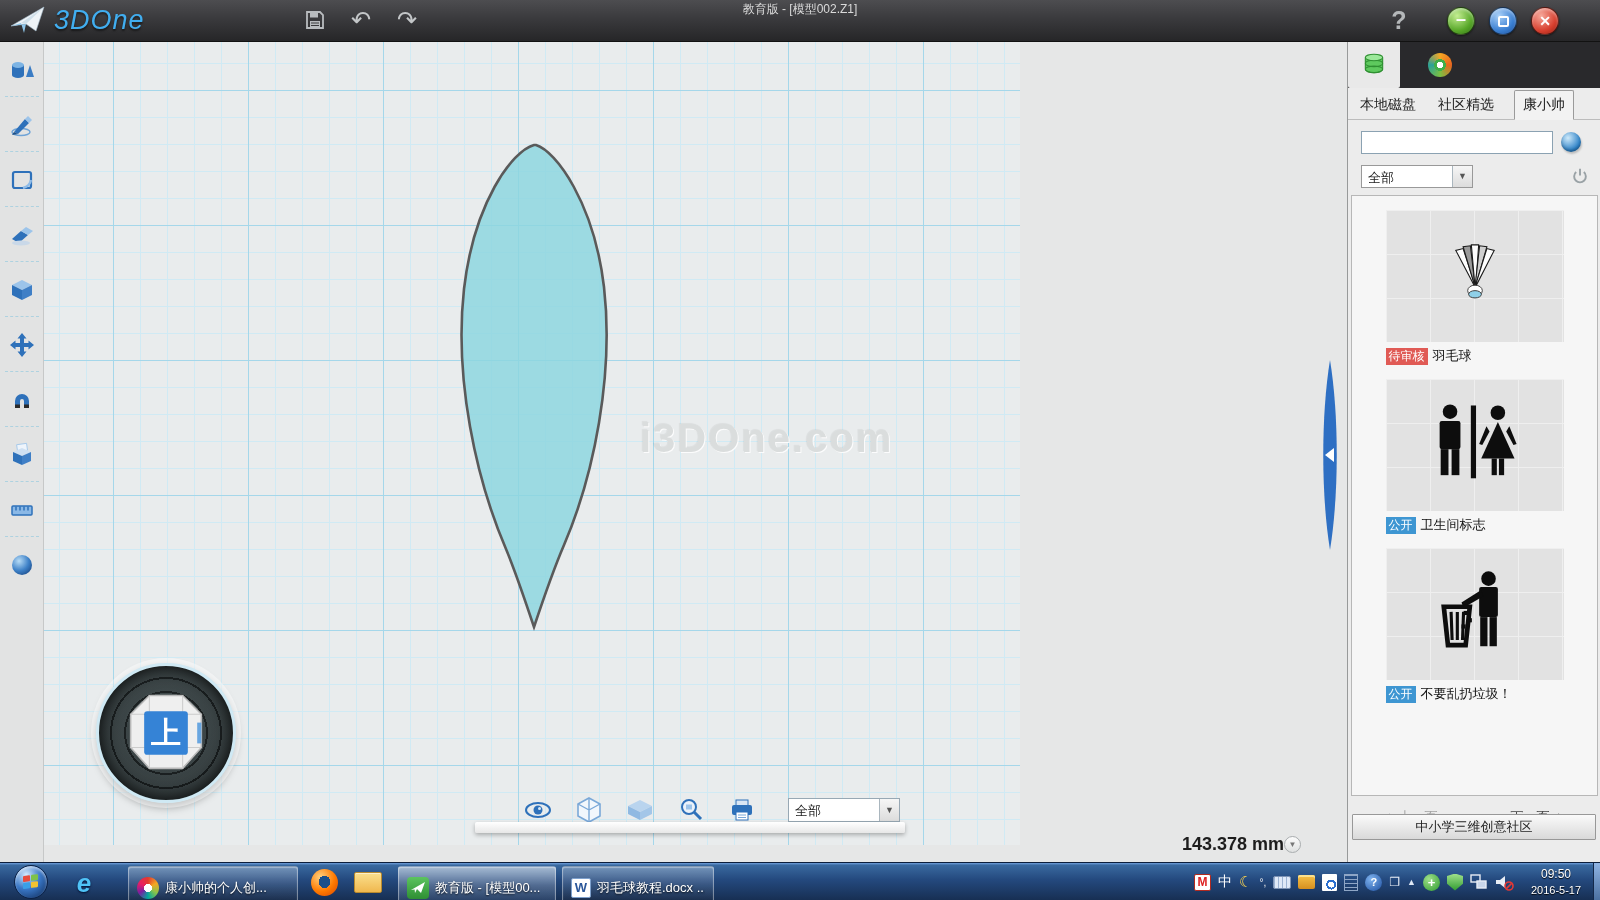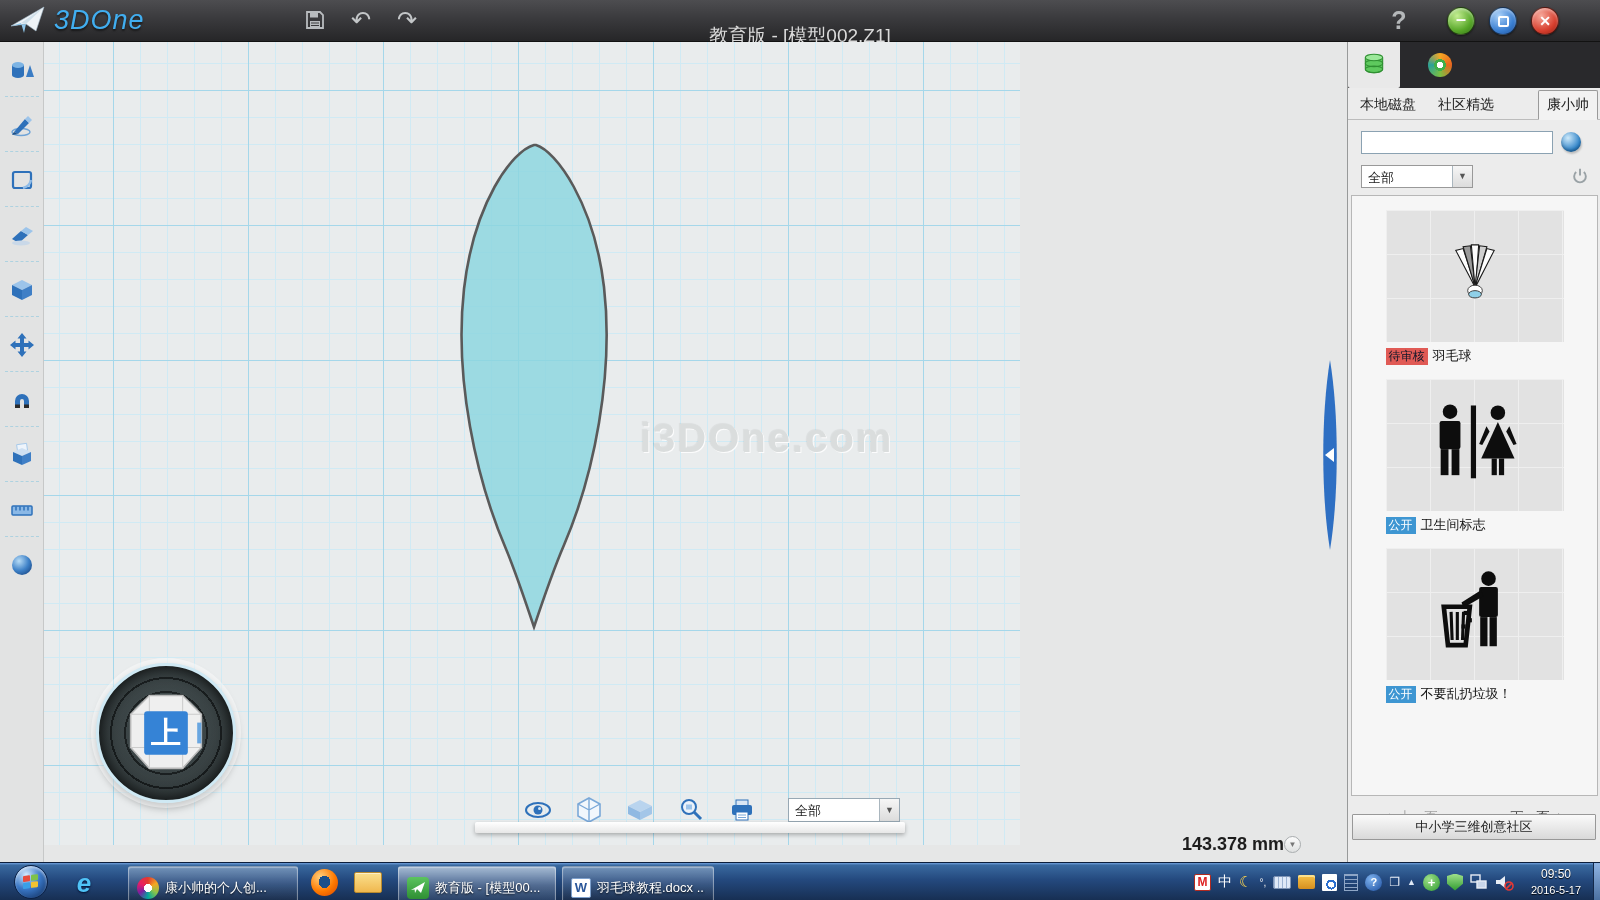--- a/index.html
+++ b/index.html
@@ -10,22 +10,22 @@
   
   .titlebar { position:absolute; left:0; top:0; width:1600px; height:42px;
     background:linear-gradient(180deg,#4d4d50 0%,#3a3a3d 45%,#262628 100%);
     border-bottom:1px solid #121212; }
   .brand { position:absolute; left:10px; top:4px; display:flex; align-items:center; gap:8px; }
   .brand-text { font-size:27px; font-weight:normal; font-style:italic; color:#41aef0;
     text-shadow:0 2px 2px rgba(0,0,0,.5); letter-spacing:1px; }
   .tb-tools { position:absolute; left:300px; top:5px; display:flex; gap:16px; align-items:center; }
   .tb-btn { width:30px; height:30px; display:grid; place-items:center; color:#c3c6c8; font-size:24px; cursor:pointer; }
   .tb-undo::after { content:"↶"; } .tb-redo::after { content:"↷"; }
-  .win-title { position:absolute; left:50%; top:23px; transform:translateX(-50%);
-    color:#dadada; font-size:19px; white-space:nowrap; }
+  .win-title { position:absolute; left:50%; top:1px; transform:translateX(-50%);
+    color:#dadada; font-size:12px; white-space:nowrap; }
   .tb-help { position:absolute; right:188px; top:5px; width:26px; height:30px; display:grid; place-items:center;
     color:#b4b7b9; font-size:25px; font-weight:bold; cursor:pointer; }
   .win-ctrl { position:absolute; top:7px; width:28px; height:28px; border-radius:50%;
     border:1px solid rgba(0,0,0,.55); display:grid; place-items:center; color:#fff; font-weight:bold; cursor:pointer;
     box-shadow:inset 0 2px 3px rgba(255,255,255,.45), 0 1px 2px rgba(0,0,0,.5); }
   .wc-min { right:125px; background:radial-gradient(circle at 35% 30%, #c4ee92, #58a829 60%, #2e6e12); }
   .wc-min::after { content:"–"; font-size:18px; margin-top:-3px; }
   .wc-max { right:83px; background:radial-gradient(circle at 35% 30%, #a9d0f8, #3a7fd2 60%, #1c4c94); }
   .wc-max-glyph { width:11px; height:11px; border:2px solid #fff; border-radius:2px; }
   .wc-close { right:41px; background:radial-gradient(circle at 35% 30%, #f6a79a, #d8402f 60%, #8e1a0e); }
@@ -81,39 +81,39 @@
   .right-panel { position:absolute; left:1347px; top:42px; width:253px; height:820px;
     background:#ececec; border-left:1px solid #989a9a; }
   .rp-icontabs { position:absolute; left:0; top:0; width:253px; height:46px; background:#29292c; }
   .rp-icontab { position:absolute; top:0; width:52px; height:46px; display:grid; place-items:center; cursor:pointer; }
   .rp-icontab.active { left:0; background:#e9e9e9; border-radius:0 0 2px 2px; }
   .rp-icontab.idle { left:66px; }
   .rp-texttabs { position:absolute; left:0; top:46px; width:253px; height:32px; display:flex; align-items:flex-end;
     padding-left:10px; gap:18px; border-bottom:1px solid #bcbcbc; }
   .rp-tab { font-size:14px; color:#1c1c1c; padding:5px 2px; cursor:pointer; white-space:nowrap; }
   .rp-tab.active { border:1px solid #9a9a9a; border-bottom:1px solid #f2f2f2; background:#f2f2f2;
-    padding:5px 8px; margin-bottom:-1px; border-radius:2px 2px 0 0;margin-left:24px; }
+    padding:5px 8px; margin-bottom:-1px; border-radius:2px 2px 0 0; }
   .rp-search-row { position:absolute; left:13px; top:88px; width:228px; height:24px; display:flex; align-items:center; gap:8px; }
   .rp-search { width:192px; height:23px; border:1px solid #8ba2b2; background:#fff; font-size:13px; padding:0 4px; }
   .globe { width:20px; height:20px; border-radius:50%; cursor:pointer;
     background:radial-gradient(circle at 35% 30%, #cde9fa, #2f83c8 65%, #175a96);
     box-shadow:inset 0 -2px 3px rgba(0,0,0,.25), 1px 2px 2px rgba(0,0,0,.2); }
   .rp-filter-row { position:absolute; left:13px; top:122px; width:228px; height:24px; display:flex; align-items:center; }
   .rp-select { display:flex; width:112px; height:23px; border:1px solid #999; background:#fff; cursor:pointer; }
   .rp-power { margin-left:auto; cursor:pointer; width:18px; height:18px; }
   .rp-listbox { position:absolute; left:3px; top:153px; width:247px; height:601px;
     background:#f6f6f6; border:1px solid #b7b7b7; overflow:hidden; }
   .card { width:178px; margin:14px auto 0; cursor:pointer; }
   .card-img { width:178px; height:132px; background:
       linear-gradient(#efefef 1px,transparent 1px) 0 0/44px 44px,
       linear-gradient(90deg,#efefef 1px,transparent 1px) 0 0/44px 44px, #e2e2e2;
     display:grid; place-items:center; }
   .card-label { display:flex; align-items:center; gap:5px; margin-top:5px; font-size:13px; color:#111; }
   .badge { font-size:12px; padding:1px 3px; line-height:15px; }
-  .badge.pending { background:#e05a55; color:#0f172a; }
+  .badge.pending { background:#e05a55; color:#ffffff; }
   .badge.public { background:#3e96d2; color:#fff; }
   .rp-paging { position:absolute; left:0; bottom:54px; width:253px; font-size:13px; }
   .pg-prev { position:absolute; left:35px; color:#a3a3a3; cursor:pointer; }
   .pg-next { position:absolute; right:36px; color:#444; cursor:pointer; }
   .rp-community { position:absolute; left:4px; right:4px; bottom:22px; height:26px;
     background:linear-gradient(#fafafa,#d9d9d9); border:1px solid #989898; border-radius:1px;
     font-size:13px; color:#222; display:grid; place-items:center; cursor:pointer; }
 
   
   .taskbar { position:absolute; left:0; bottom:0; width:1600px; height:38px;

